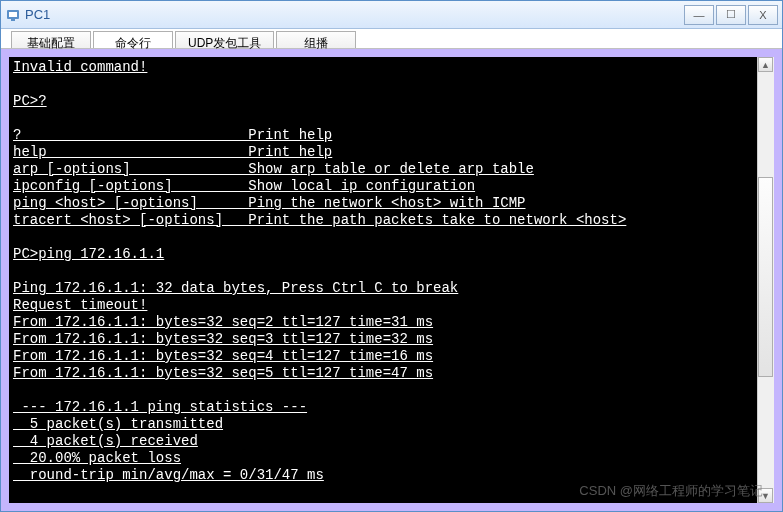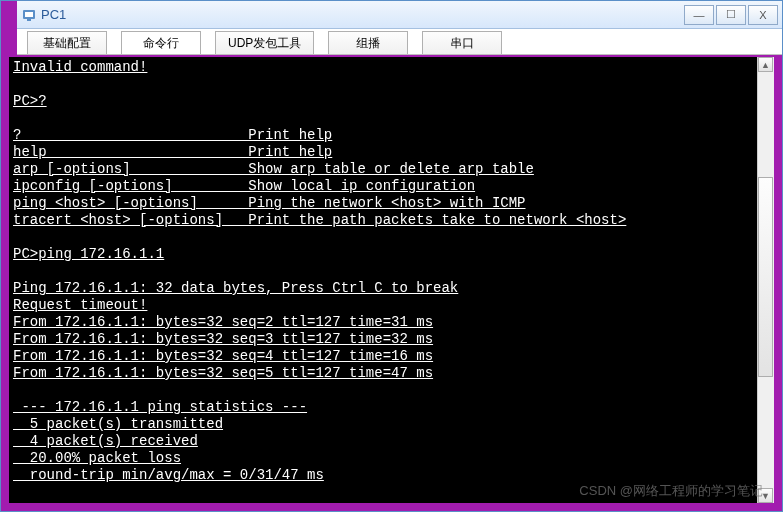--- a/index.html
+++ b/index.html
@@ -1,23 +1,23 @@
 <!DOCTYPE html>
 <html><head>
 <meta charset="utf-8">
 <style>
 * { margin:0; padding:0; box-sizing:border-box; }
 body { font-family:"Microsoft YaHei", Arial, sans-serif; background:#eef2f5; width:783px; height:512px; overflow:hidden; position:relative; }
-.window { width:783px; height:512px; background:#a21caf; border:1px solid #5a8fc8; position:relative;padding-left:16px; }
+.window { width:783px; height:512px; background:#c4b5fd; border:1px solid #5a8fc8; position:relative; }
 .titlebar { height:28px; background:linear-gradient(#f0f6fd,#d7e7fb); border-bottom:1px solid #a5c0e0; display:flex; align-items:center; padding:0 4px; }
 .title-icon { width:16px; height:16px; margin-right:4px; }
 .title-text { flex:1; color:#2b5b9a; font-size:13px; }
 .win-btns { display:flex; gap:0; }
 .win-btn { width:30px; height:20px; border:1px solid #8fa9c9; background:linear-gradient(#fefefe,#dde9f7); font-size:11px; display:flex; align-items:center; justify-content:center; color:#555; cursor:pointer; margin-left:2px; }
-.tabs { height:26px; background:#fff; display:flex; border-bottom:1px solid #c0c0c0; padding:2px 4px 0 10px; gap:12px; }
+.tabs { height:20px; background:#fff; display:flex; border-bottom:1px solid #c0c0c0; padding:2px 4px 0 10px; gap:0; }
 .tab { min-width:80px; padding:3px 12px; font-size:12px; border:1px solid #b0b0b0; background:linear-gradient(#fdfdfd,#f0f0f0); border-bottom:none; margin-right:2px; cursor:pointer; text-align:center; }
 .tab.active { background:#fff; }
 .term-wrap { position:absolute; left:8px; right:8px; top:56px; bottom:8px; background:#fff; display:flex; }
 .terminal { flex:1; background:#000; color:#fff; font-family:"Courier New", monospace; font-size:14px; line-height:17px; padding:2px 4px; white-space:pre; overflow:hidden;text-decoration:underline; }
 .scrollbar { width:17px; background:#f0f0f0; border-left:1px solid #ccc; position:relative; }
 .sb-btn { width:15px; height:15px; background:linear-gradient(#fdfdfd,#e3e3e3); border:1px solid #adadad; position:absolute; left:0; display:flex; align-items:center; justify-content:center; font-size:9px; color:#666; cursor:pointer; }
 .sb-btn.up { top:0; }
 .sb-btn.down { bottom:0; }
 .sb-thumb { width:15px; background:linear-gradient(#fdfdfd,#e3e3e3); border:1px solid #adadad; position:absolute; left:0; top:120px; height:200px; cursor:pointer; }
 .watermark { position:absolute; right:20px; bottom:12px; color:rgba(120,120,120,0.7); font-size:13px; pointer-events:none; }
@@ -41,21 +41,20 @@
       <div class="win-btn">☐</div>
       <div class="win-btn">X</div>
     </div>
   </div>
 
   <div class="tabs">
     <div class="tab">基础配置</div>
     <div class="tab active">命令行</div>
     <div class="tab">UDP发包工具</div>
     <div class="tab">组播</div>
-    <div class="tab">串口</div>
   </div>
 
   <div class="term-wrap">
     <div class="terminal" id="term">Invalid command!
 
 PC&gt;?
 
 ?                           Print help
 help                        Print help
 arp [-options]              Show arp table or delete arp table

